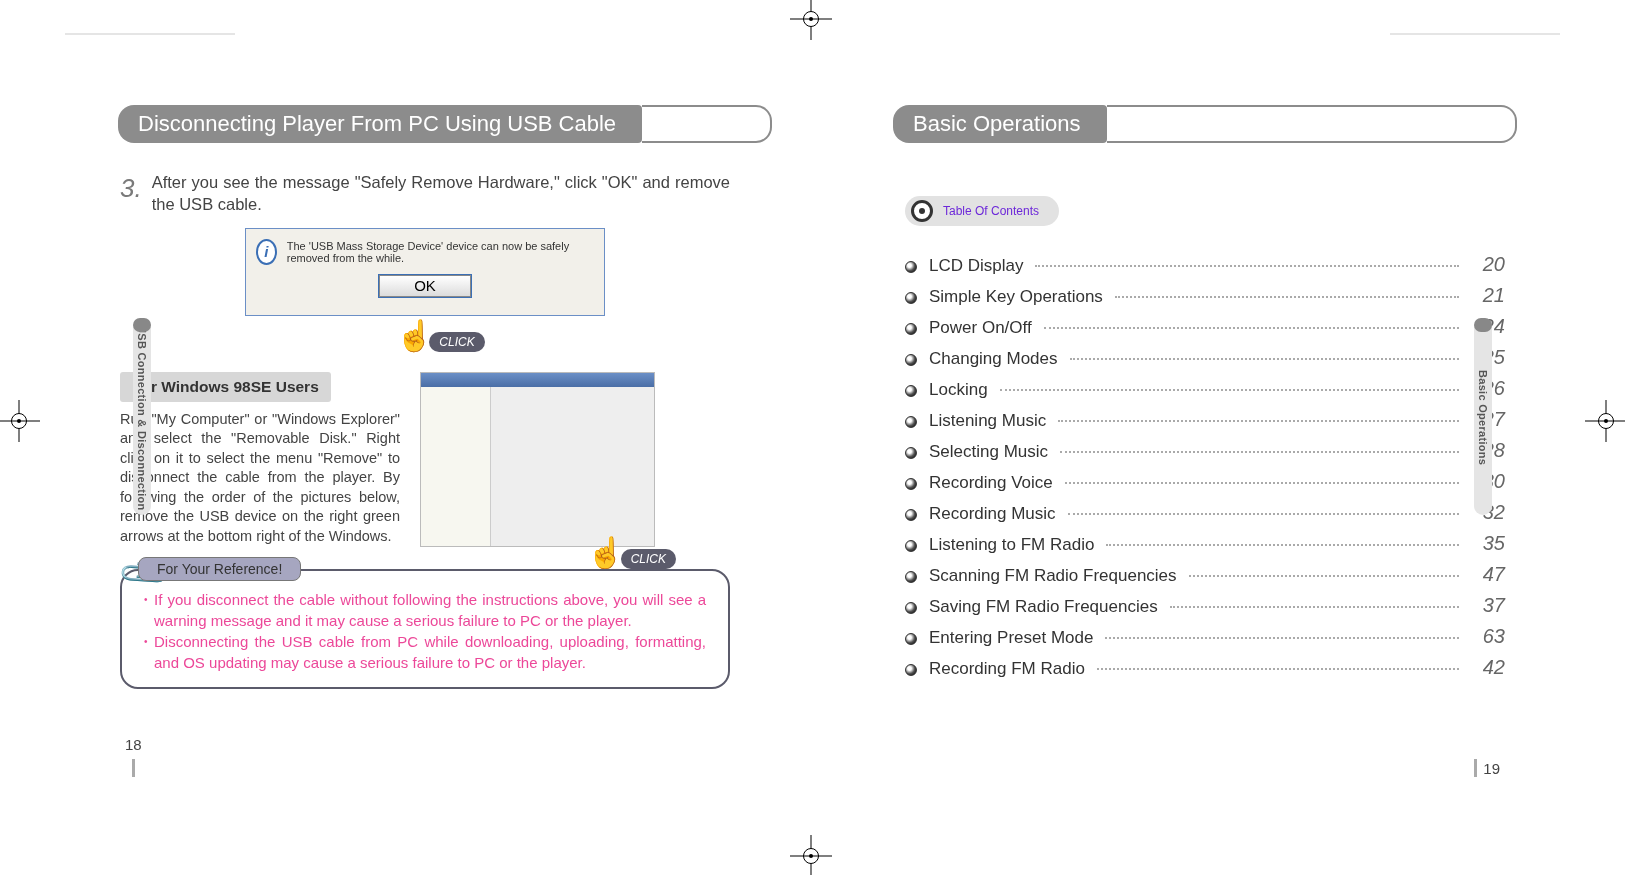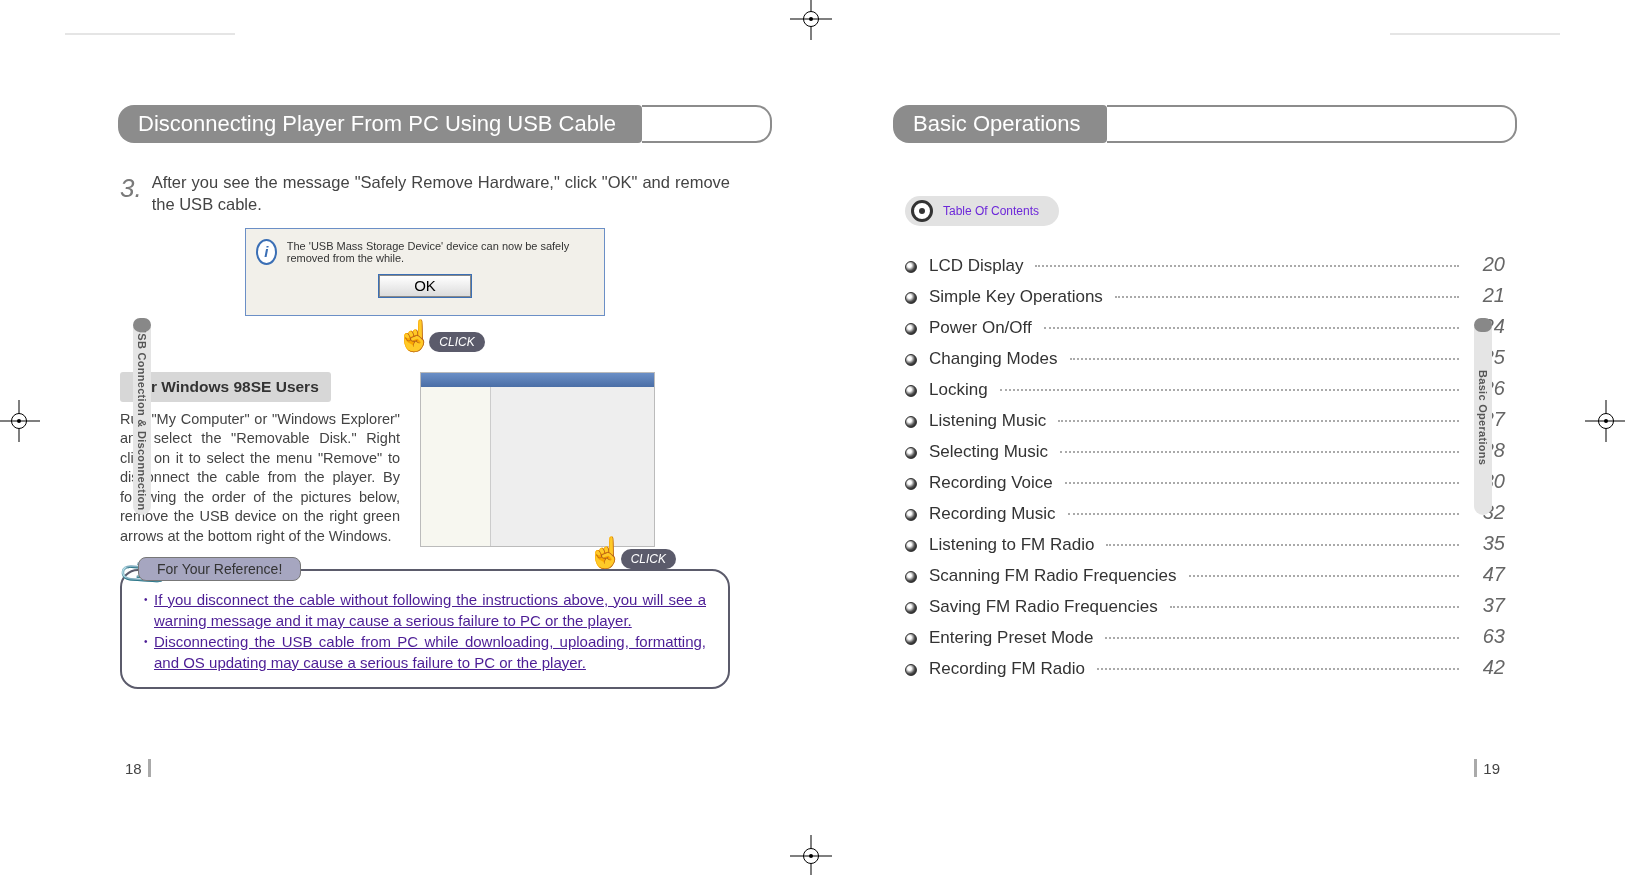--- a/index.html
+++ b/index.html
@@ -66,39 +66,39 @@
   .dialog .info-icon { width:26px;height:26px;border-radius:50%;background:#fff;border:2px solid #3b6fb5;color:#3b6fb5;display:flex;align-items:center;justify-content:center;font-weight:bold;font-style:italic;font-size:15px;}
   .dialog .ok { align-self:center; width:92px; height:22px; border:1px solid #888; background:linear-gradient(#fff,#dcdcdc); font-size:15px; box-shadow:0 0 0 1px #3b6fb5;}
   .click { display:inline-flex; align-items:center;}
   .click .hand { font-size:30px; line-height:1;}
   .click .tag { background:#5b5b6b; color:#fff; font-style:italic; font-size:12px; padding:3px 10px; border-radius:12px; margin-left:-4px; transform:translateY(6px);}
 
   
   .note { position:relative; margin-top:22px; border:2px solid #5b5b6b; border-radius:18px; padding:18px 22px 14px;}
   .note-tab { position:absolute; top:-14px; left:16px; background:#a6a6c0; color:#333; font-size:14px; padding:3px 18px; border-radius:8px; border:1px solid #777;}
   .note-clip { position:absolute; top:-18px; left:2px; font-size:34px; color:#8b8b8b; transform:rotate(-45deg);}
-  .note ul { list-style:none; font-size:15px; color:#4c1d95; line-height:1.4; text-align:justify;text-decoration:underline;}
+  .note ul { list-style:none; font-size:15px; color:#ec4899; line-height:1.4; text-align:justify;}
   .note li { position:relative; padding-left:10px;}
   .note li::before { content:"•"; position:absolute; left:0; font-size:10px; top:4px;}
 
   
   .toc-head { display:inline-flex; align-items:center; gap:10px; background:#e2e2e2; border-radius:16px; padding:4px 20px 4px 6px; margin:25px 0 14px 10px;}
   .toc-head .ring { width:22px;height:22px;border:3px solid #333;border-radius:50%;background:#fff; position:relative;}
   .toc-head .ring::after{content:"";position:absolute;inset:5px;border-radius:50%;background:#333;}
   .toc-head span { font-size:12px; color:#6d28d9;}
   .toc { padding-left:10px;}
   .toc-row { display:flex; align-items:baseline; gap:12px; font-size:17px; color:#333; height:31px;}
   .toc-row .bullet { width:12px;height:12px;border-radius:50%;background:radial-gradient(circle at 35% 35%, #fff 0 20%, #555 55%, #222 80%); flex:0 0 12px; transform:translateY(2px); border:1px solid #333;}
   .toc-row .label { white-space:nowrap;}
   .toc-row .dots { flex:1; border-bottom:2px dotted #aaa; transform:translateY(-4px);}
   .toc-row .pg { font-style:italic; font-size:20px; color:#666; width:34px; text-align:right;margin-top:13px;}
 
   .pagenum { position:absolute; bottom:18px; font-size:15px; color:#444; display:flex; align-items:center; gap:6px;}
   .pagenum .bar { width:3px; height:18px; background:#aaa;}
-  .pagenum.left { left:60px;}
+  .pagenum.left { left:60px;flex-direction:column;}
   .pagenum.right { right:60px;}
 
 </style>
 </head>
 <body>
 
 <div class="spread">
 
   <div class="reg top">
       <div class="circ"></div>

